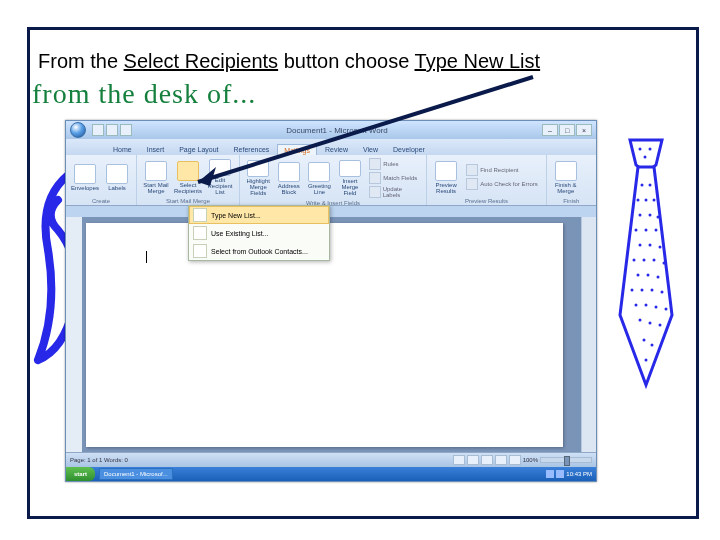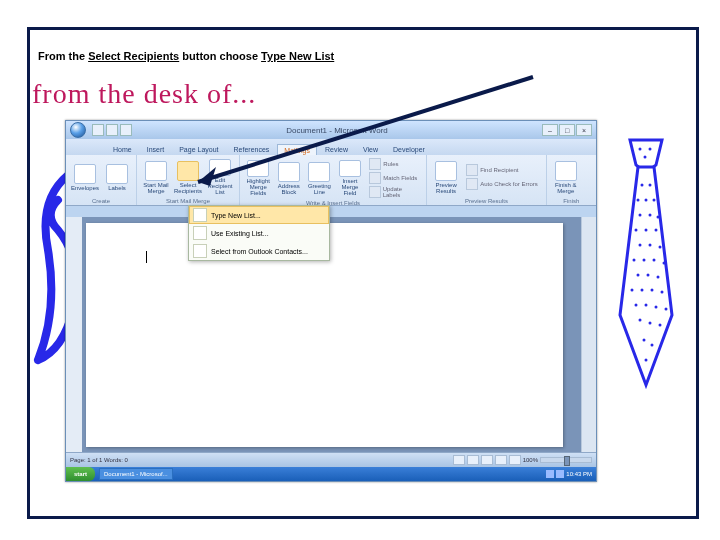--- a/index.html
+++ b/index.html
@@ -16,32 +16,32 @@
     left: 27px;
     top: 27px;
     width: 666px;
     height: 486px;
     border: 3px solid #0a1a4a;
   }
   .instruction {
     position: absolute;
     left: 38px;
     top: 50px;
-    font-size: 11px;
-    font-weight: bold;
+    font-size: 20px;
+    font-weight: normal;
     color: #000;
   }
   .instruction .u { text-decoration: underline; }
   .desk-of {
     position: absolute;
     left: 32px;
     top: 78px;
     font-family: "Comic Sans MS", cursive;
     font-size: 28px;
-    color: #be185d;
+    color: #15803d;
     letter-spacing: 1px;
   }
   .swirl {
     position: absolute;
     left: 28px;
     top: 170px;
     width: 60px;
     height: 200px;
   }
   .swirl svg { width: 100%; height: 100%; }

